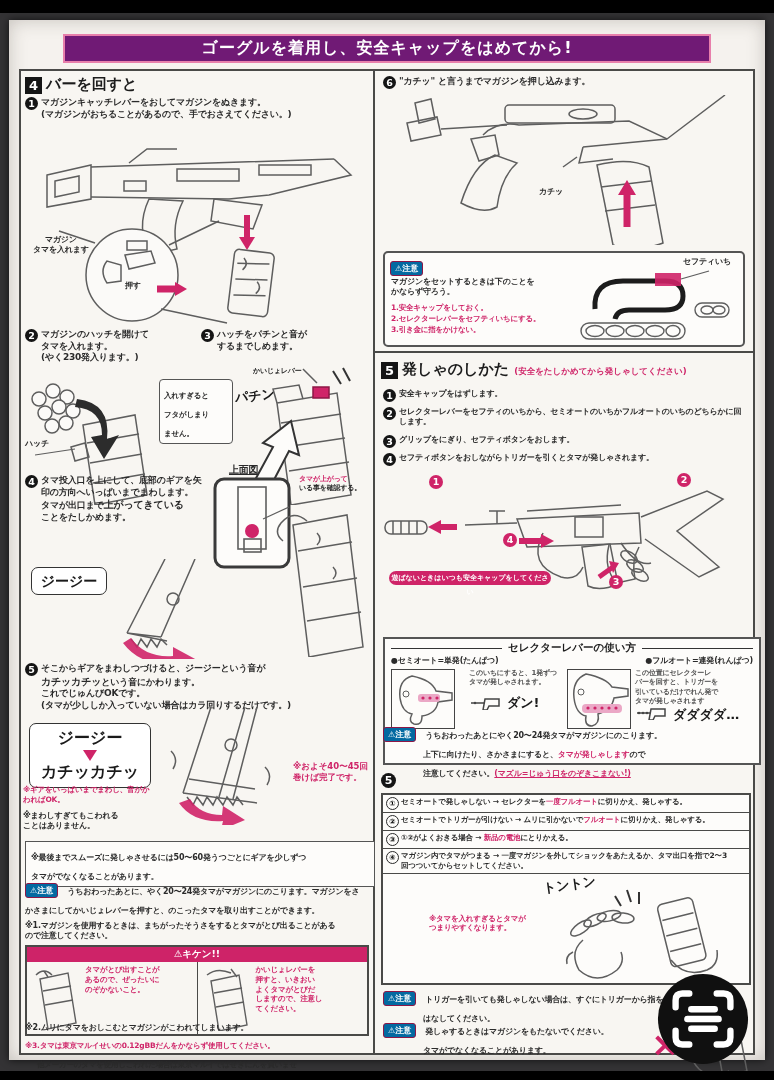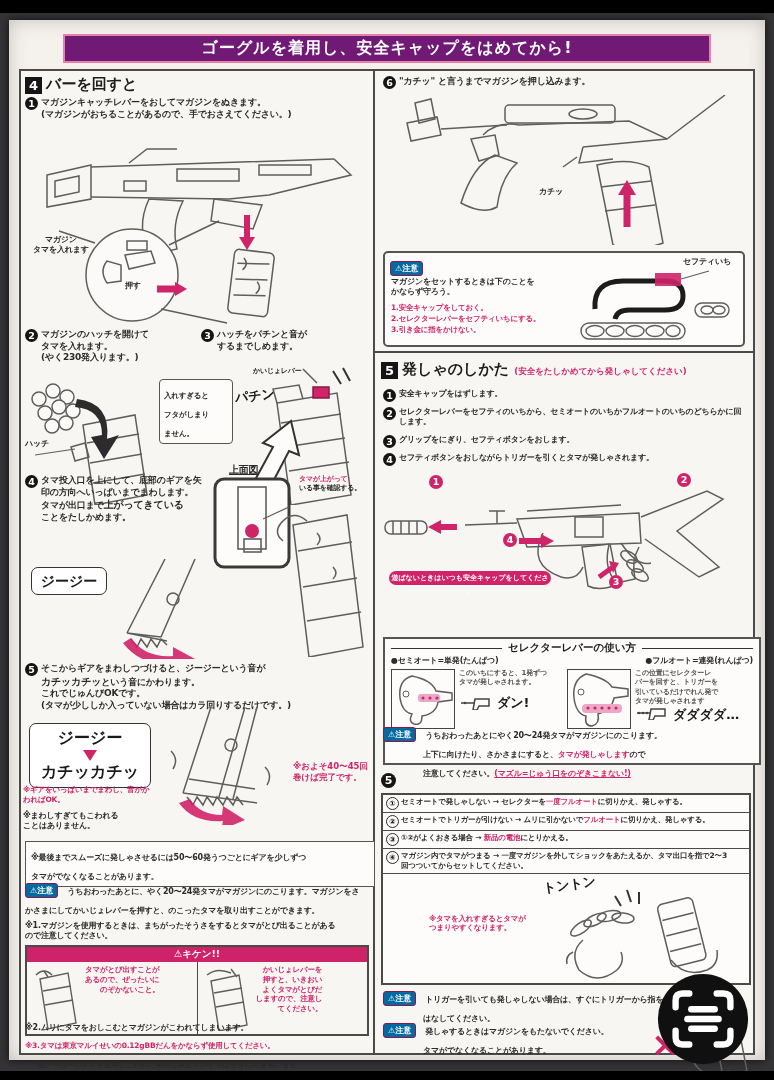--- a/index.html
+++ b/index.html
@@ -277,21 +277,21 @@
           <span class="t t8">うちおわったあとに、やく20〜24発タマがマガジンにのこります。マガジンをさかさまにしてかいじょレバーを押すと、のこったタマを取り出すことができます。</span>
         </div>
 
         <div class="ab t t8" style="left:4px;top:850px;width:342px;">
           <span>※1.マガジンを使用するときは、まちがったそうさをするとタマがとび出ることがある</span><br>
           <span>ので注意してください。</span>
         </div>
 
         <div class="ab dangerbox" style="left:4px;top:874px;width:340px;">
           <div class="dangertitle">⚠キケン!!</div>
-          <div style="display:flex;text-align:right;">
+          <div style="display:flex;">
             <div style="flex:1;border-right:1.5px solid #4a4a48;display:flex;padding:3px;">
               <svg width="52" height="66" viewBox="0 0 52 66">
                 <g stroke="#5e5e5e" stroke-width="1.4" fill="none">
                   <path d="M10,14 L38,8 L46,58 L18,64 Z"></path>
                   <line x1="13" y1="26" x2="41" y2="21"></line>
                     <line x1="15" y1="40" x2="43" y2="35"></line>
                   <path d="M22,10 q-8,-8 -16,0 M14,6 l4,6"></path>
                 </g>
               </svg>
               <div class="pk t t75" style="margin-left:3px;">
@@ -452,21 +452,21 @@
 
         <div class="ab notebox" style="left:8px;top:524px;width:362px;height:120px;border-width:2px;padding:2px 6px;margin-top:42px;">
           <div class="boxtitle">
             <span>セレクターレバーの使い方</span>
           </div>
           <div style="display:flex;justify-content:space-between;margin-top:1px;">
             <span class="t t8">●セミオート=単発(たんぱつ)</span>
             <span class="t t8">●フルオート=連発(れんぱつ)</span>
           </div>
           <div style="display:flex;margin-top:3px;gap:6px;">
-            <div style="display:flex;gap:4px;width:170px;">
+            <div style="display:flex;gap:14px;width:170px;">
               <svg width="62" height="58" viewBox="0 0 62 58" style="border:1.6px solid #444;flex:none;background:#fdfcfa;">
                 <path d="M20,6 q-14,4 -12,22 q2,14 12,16 q-4,8 2,10 q8,2 8,-8 q14,-2 16,-14 l14,-2 l0,-7 l-16,-2 q-4,-11 -24,-15 z" stroke="#5e5e5e" stroke-width="1.5" fill="none"></path>
                 <circle cx="14" cy="24" r="3" fill="none" stroke="#5e5e5e"></circle>
                 <rect x="26" y="24" width="22" height="8" rx="3" fill="#eba8c6"></rect>
                 <circle cx="31" cy="28" r="1.6" fill="#cf2468"></circle>
                   <circle cx="38" cy="28" r="1.6" fill="#cf2468"></circle>
                   <circle cx="45" cy="28" r="1.6" fill="#cf2468"></circle>
               </svg>
               <div>
                 <div class="t t7" style="color:#555;">

